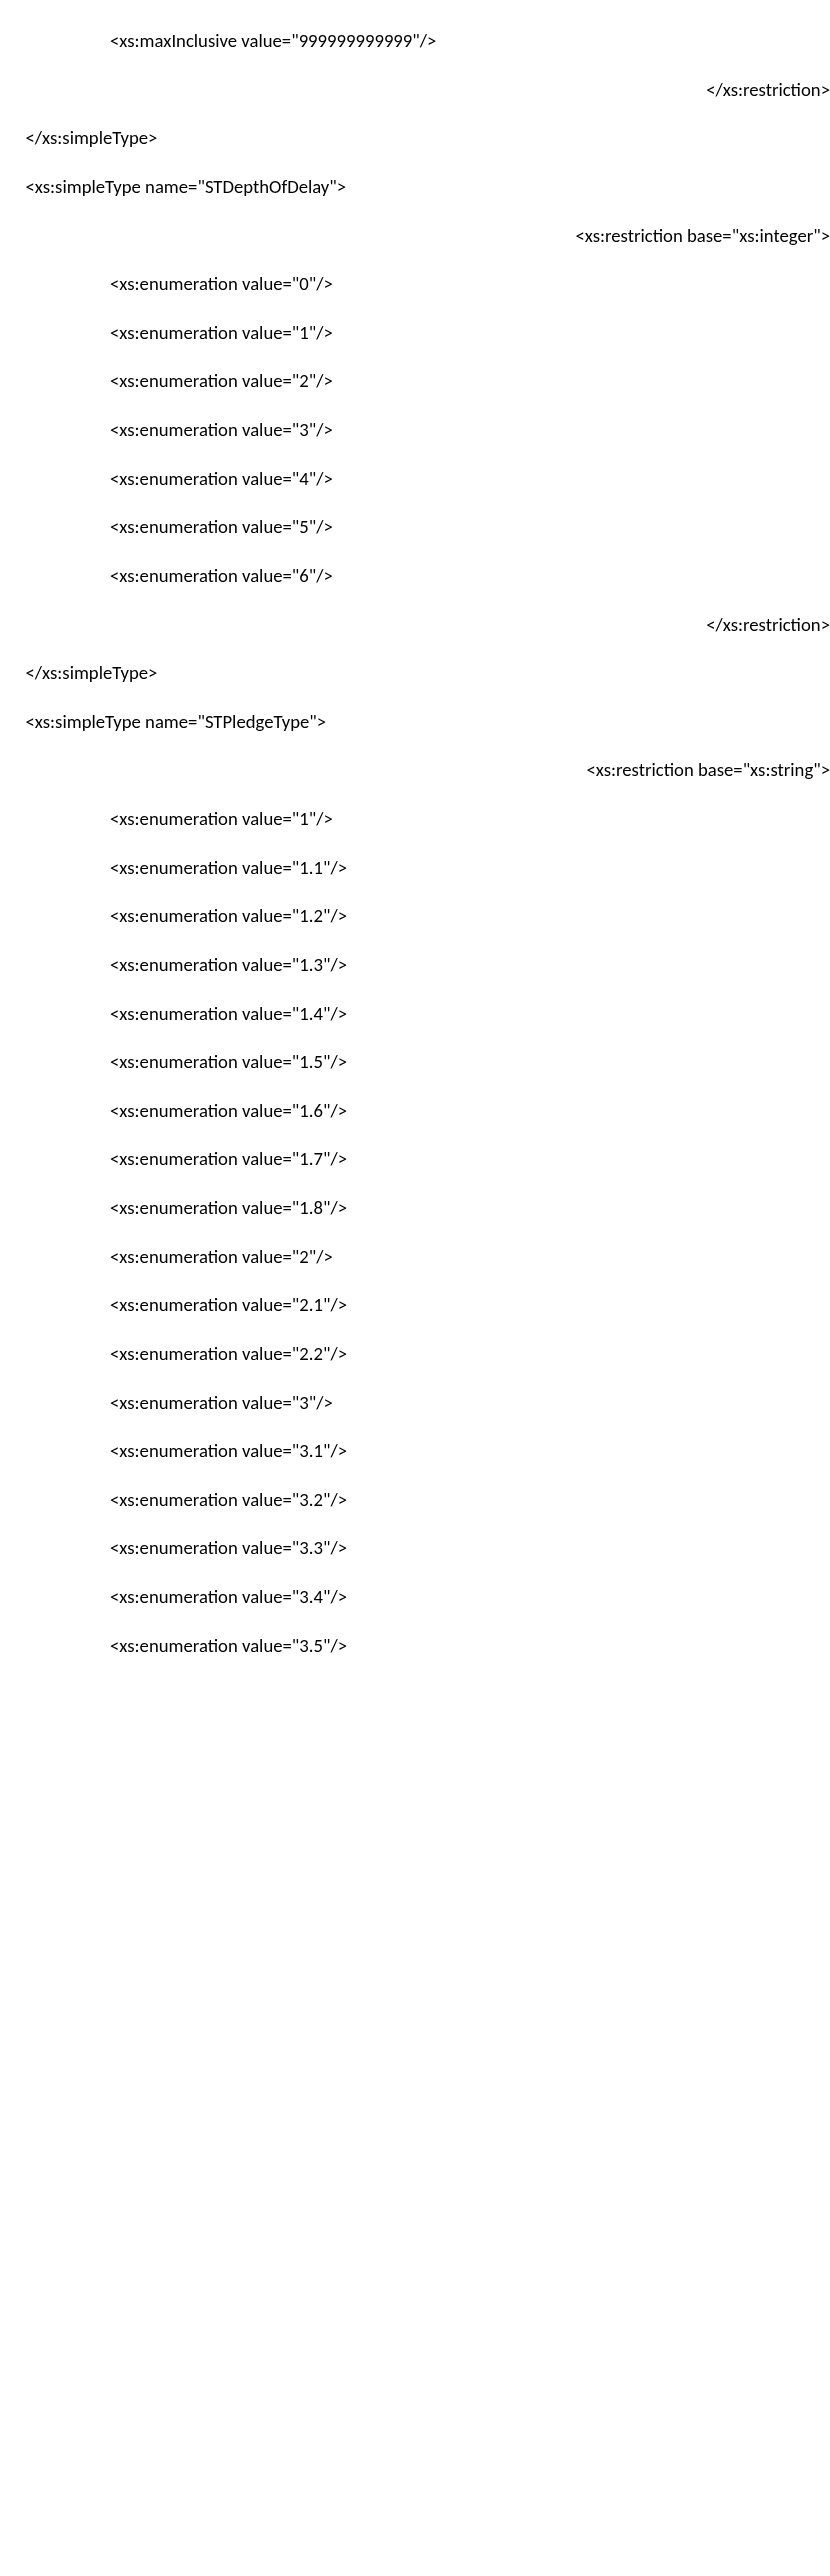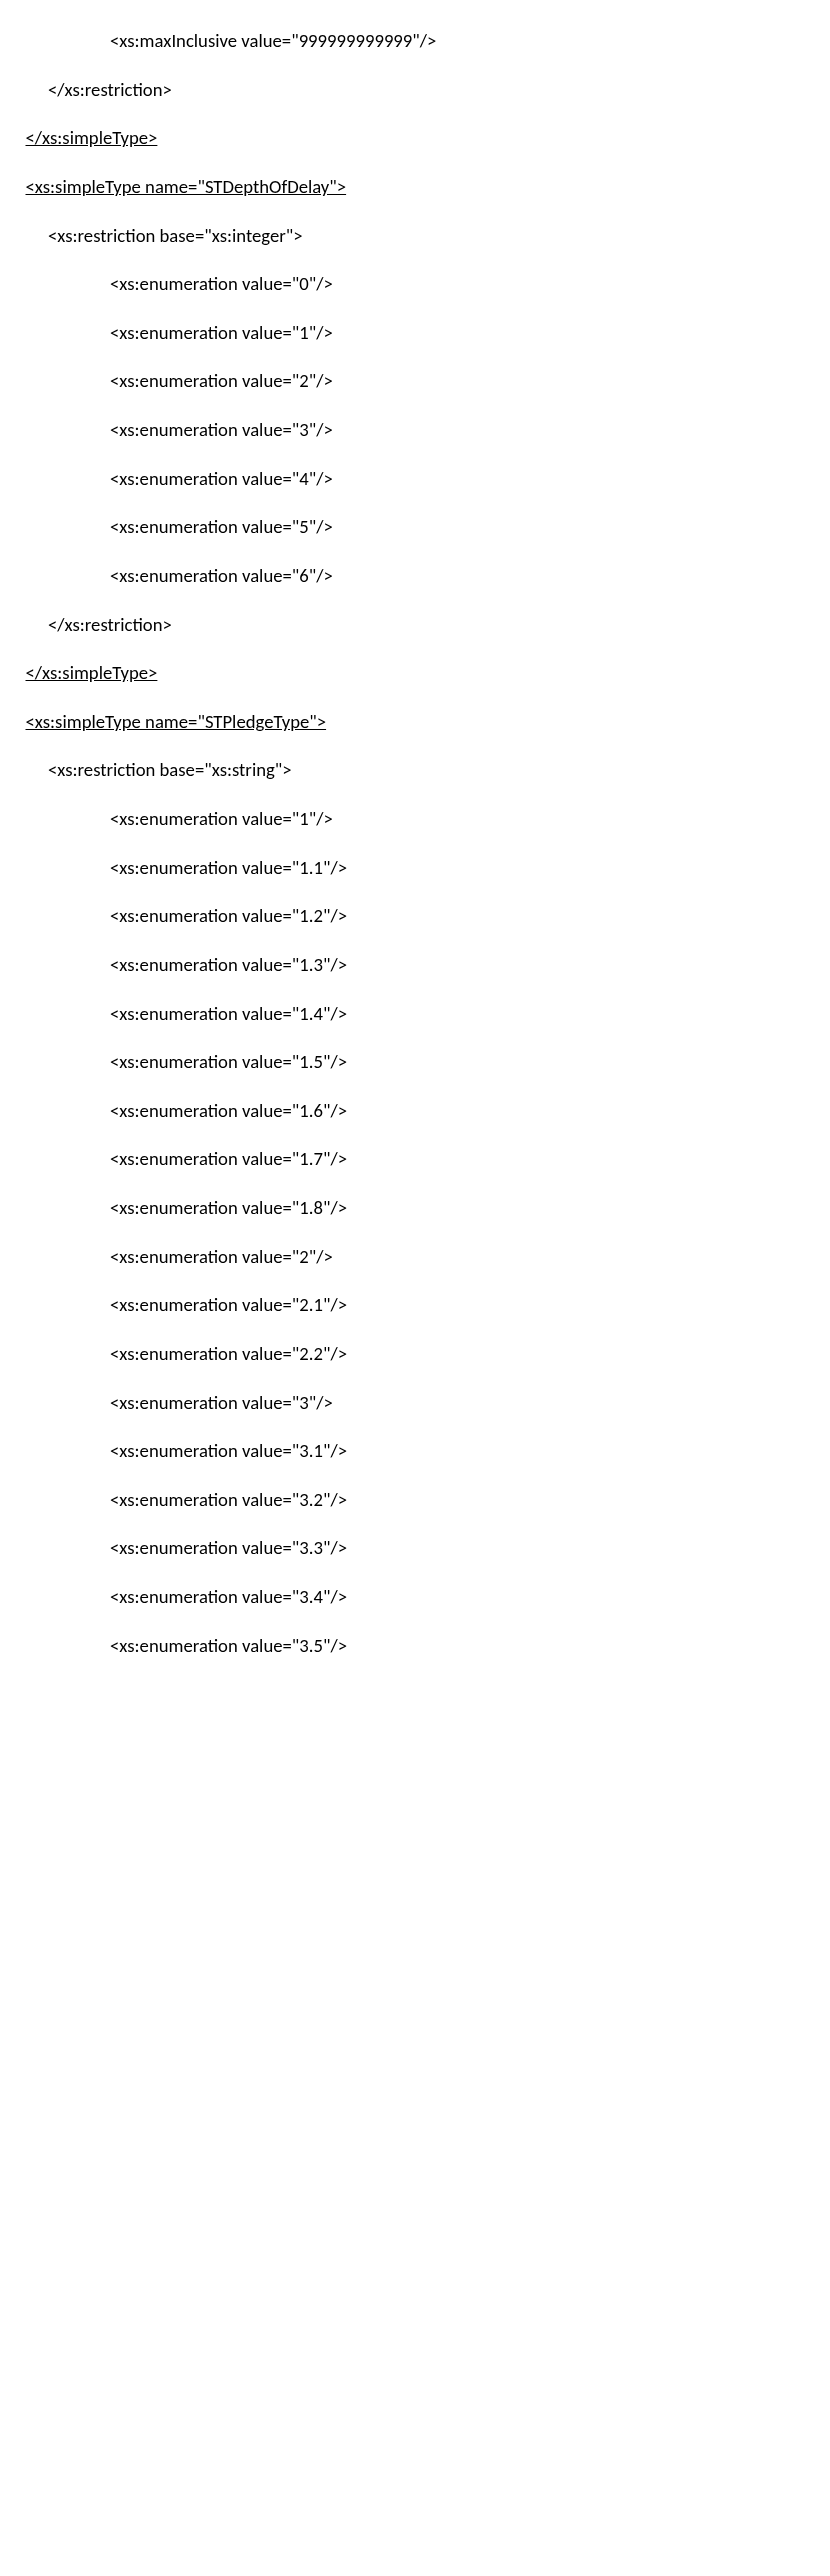--- a/index.html
+++ b/index.html
@@ -11,22 +11,22 @@
       color: #000000;
       width: 830px;
     }
     .code-container {
       padding: 17px 0 34px 0;
     }
     .line {
       white-space: pre;
       line-height: 2.6;
     }
-    .indent-1 { padding-left: 25.5px; text-decoration: underline; }
-    .indent-2 { padding-left: 48px; }
+    .indent-1 { padding-left: 25.5px; }
+    .indent-2 { padding-left: 36px; text-align: right; }
     .indent-3 { padding-left: 110px; }
   </style>
 </head>
 <body>
 
 <div class="code-container" id="container">
     <div class="line indent-3">&lt;xs:maxInclusive value="999999999999"/&gt;</div>
     <div class="line indent-2">&lt;/xs:restriction&gt;</div>
     <div class="line indent-1">&lt;/xs:simpleType&gt;</div>
     <div class="line indent-1">&lt;xs:simpleType name="STDepthOfDelay"&gt;</div>

